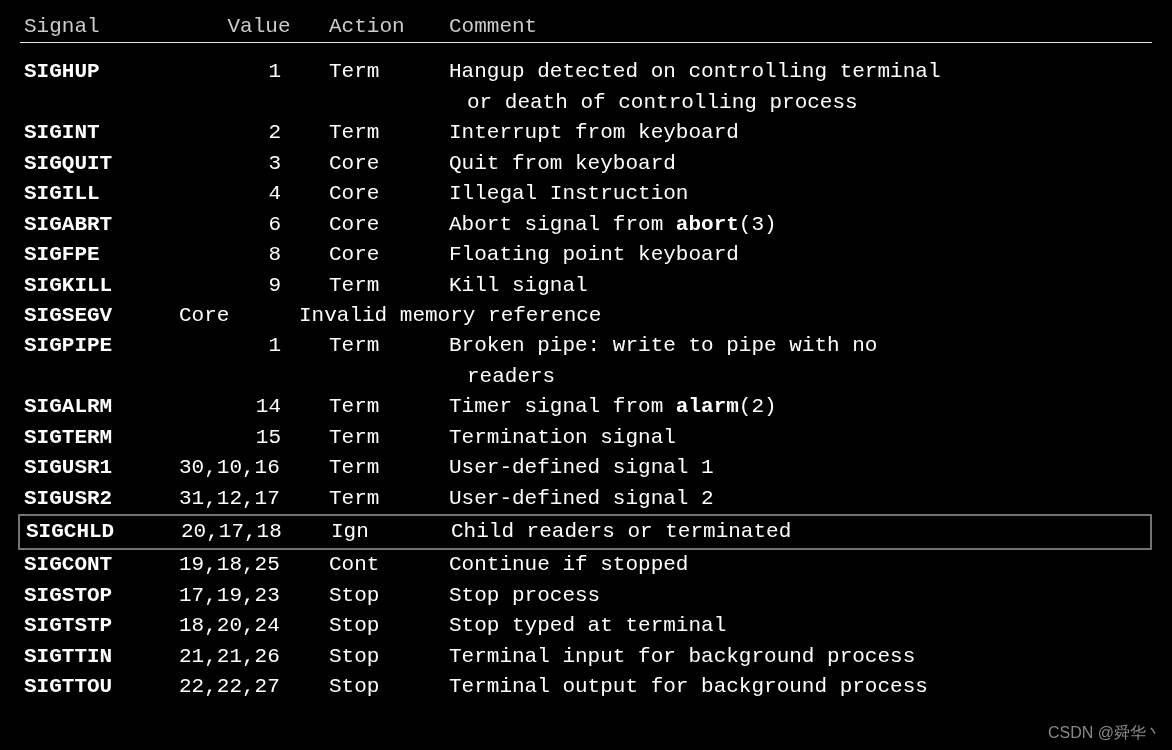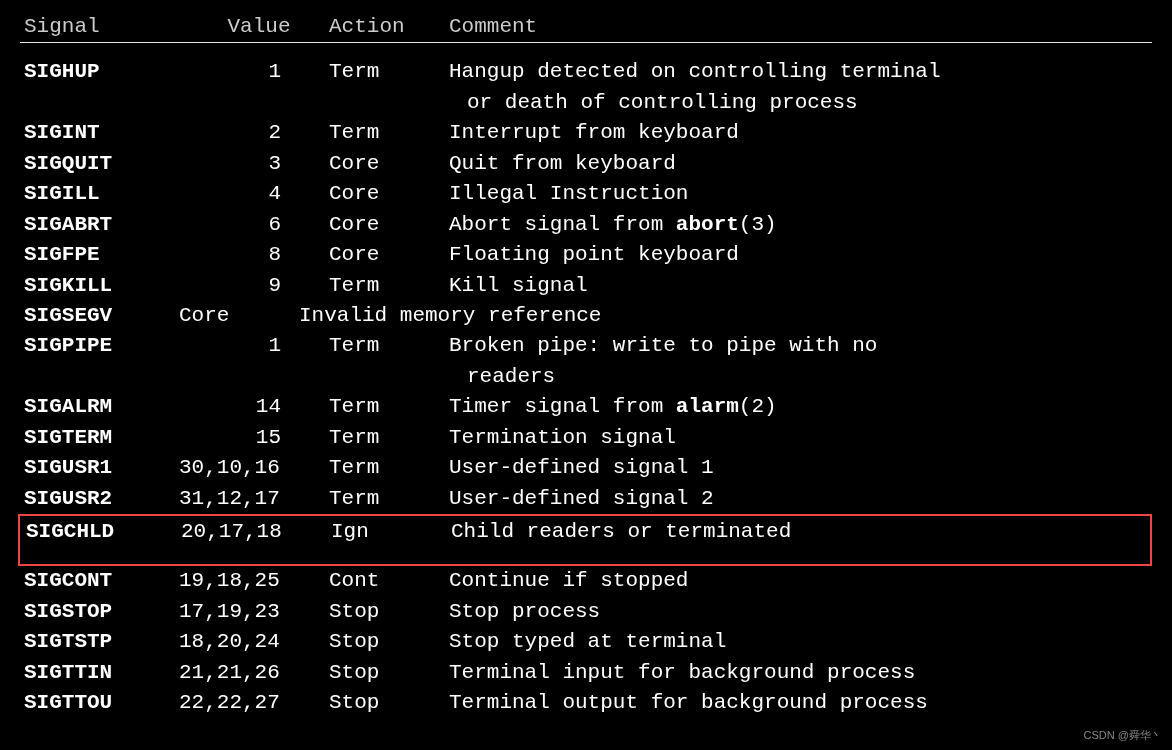--- a/index.html
+++ b/index.html
@@ -57,32 +57,32 @@
     .col-comment {
       flex: 1;
     }
     .continuation {
       padding-left: 443px;
     }
     .bold {
       font-weight: bold;
     }
     .highlighted {
-      border: 2px solid #ef4444;
+      border: 2px solid #737373;
       margin-left: -2px;
       margin-right: 0;
       padding-left: 6px;
       padding-top: 1px;
-      padding-bottom: 17px;
+      padding-bottom: 1px;
     }
     .watermark {
       position: absolute;
       bottom: 6px;
       right: 10px;
-      font-size: 11px;
+      font-size: 16px;
       color: #888;
       font-family: Arial, sans-serif;
     }
   </style>
 </head>
 <body>
 
 <div class="table">
   <div class="row header-row">
     <div class="col-signal">Signal</div>

